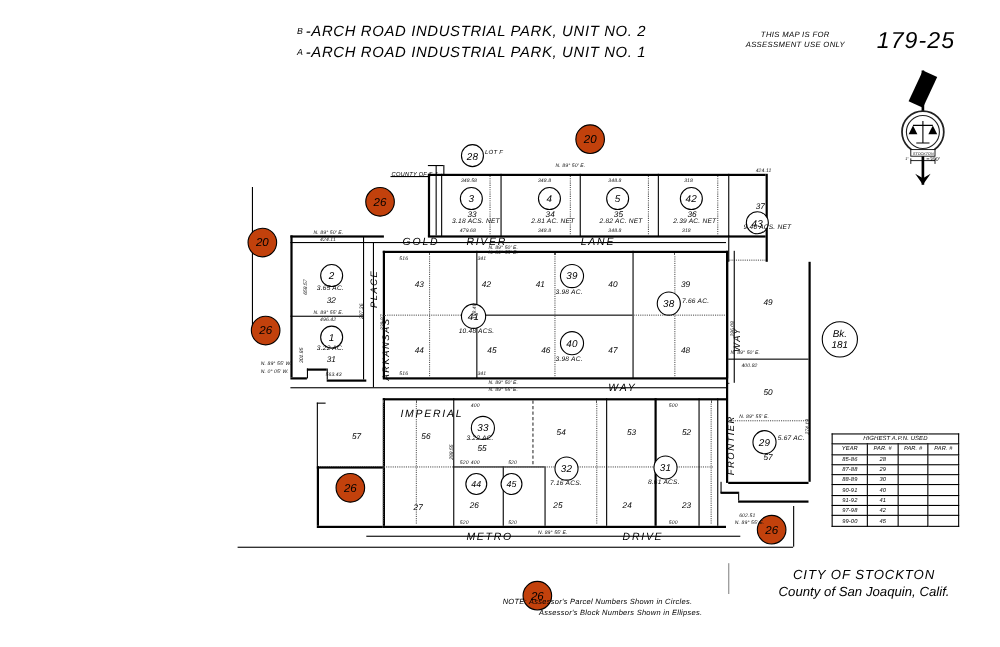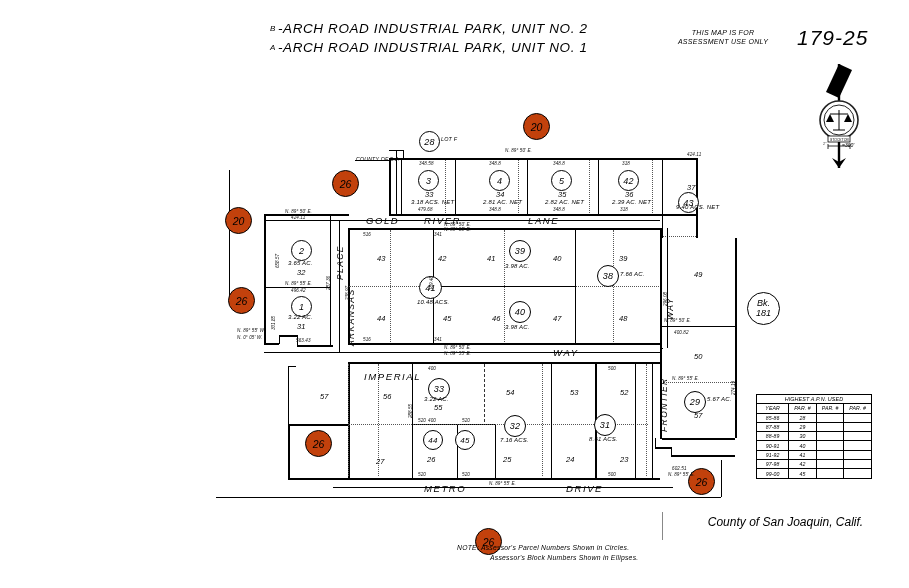--- a/index.html
+++ b/index.html
@@ -425,18 +425,19 @@
     </tbody>
   </table>
 
 
   <div class="abs note-block" style="left:457px;top:543px;">
     <div>NOTE: Assessor's Parcel Numbers Shown in Circles.</div>
     <div style="padding-left:33px;">Assessor's Block Numbers Shown in Ellipses.</div>
   </div>
 
   <div class="abs city-block" style="left:678px;top:515px;width:215px;">
+    <div class="c1">CITY OF STOCKTON</div>
     <div>County of San Joaquin, Calif.</div>
   </div>
 
   <div class="ln vl" style="left:662px;top:512px;height:28px;background:#888;"></div>
 
 </div>
 
 </body></html>

